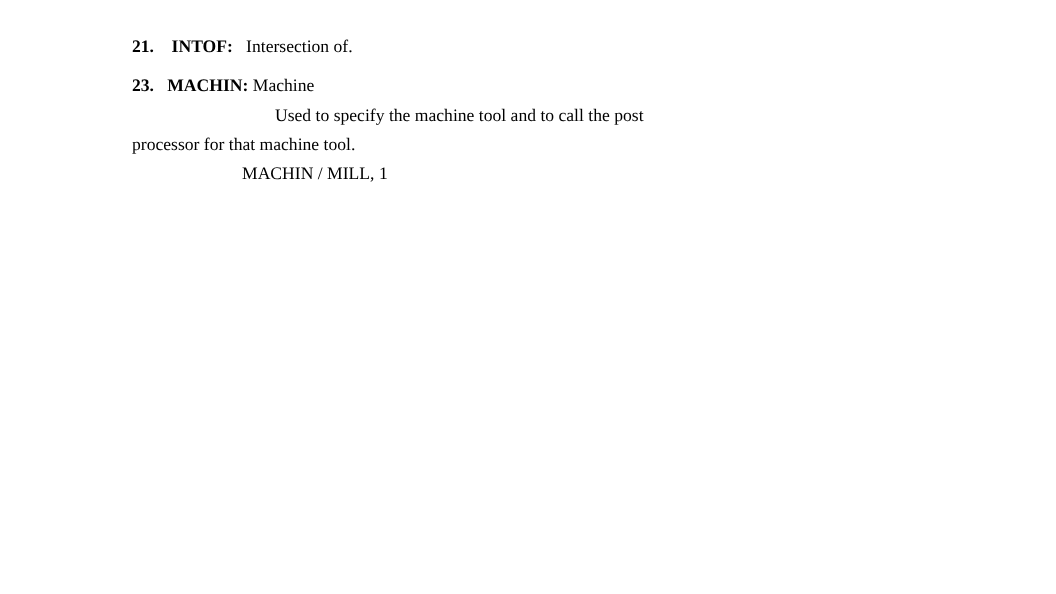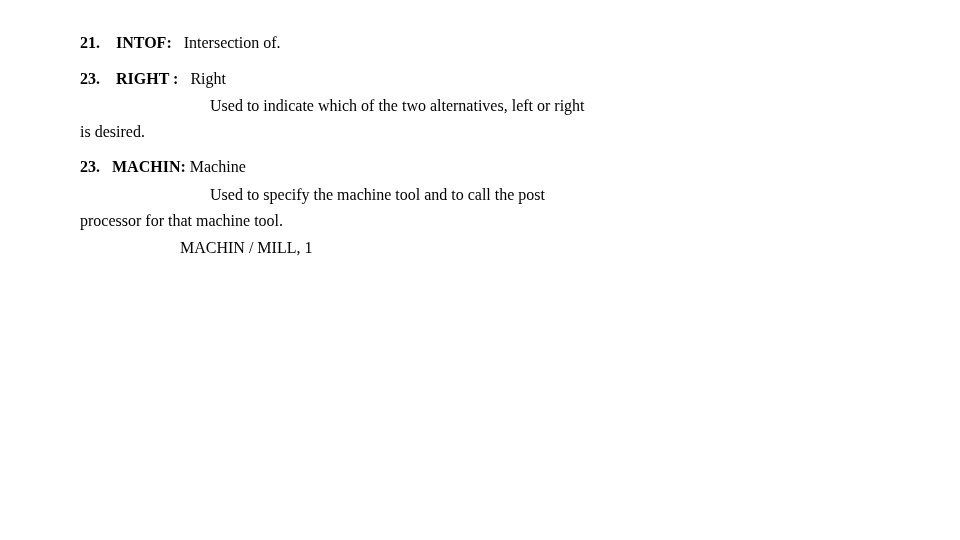--- a/index.html
+++ b/index.html
@@ -10,21 +10,21 @@
     body {
       background: #ffffff;
       font-family: "Times New Roman", Times, serif;
       font-size: 16px;
       color: #000000;
       width: 960px;
       height: 540px;
       overflow: hidden;
     }
     .page-content {
-      padding: 30px 80px 30px 80px;
+      padding: 30px 80px 30px 120px;
       line-height: 1.6;
     }
     .entry-header {
       font-weight: bold;
     }
     .entry-description {
       padding-left: 100px;
       margin-bottom: 4px;
     }
     .entry-line {
@@ -49,31 +49,20 @@
     <div class="entry-line">
       <span class="entry-header">21.</span>
       <span>&nbsp;&nbsp;</span>
       <span class="entry-header keyword">INTOF:</span>
       <span>&nbsp;</span>
       <span>Intersection of.</span>
     </div>
   </div>
 
 
-  <div class="block">
-    <div class="entry-line">
-      <span class="entry-header">23.</span>
-      <span>&nbsp;&nbsp;</span>
-      <span class="entry-header keyword">RIGHT :</span>
-      <span>&nbsp;</span>
-      <span>Right</span>
-    </div>
-    <div class="indented-more">Used to indicate which of the two alternatives, left   or right</div>
-    <div class="entry-line">is desired.</div>
-  </div>
 
   <div class="block">
     <div class="entry-line">
       <span class="entry-header">23.</span>
       <span>&nbsp;</span>
       <span class="entry-header keyword">MACHIN:</span>
       <span> Machine</span>
     </div>
     <div class="indented-more">Used to specify the machine tool and to call the       post</div>
     <div class="entry-line">processor for that machine tool.</div>

